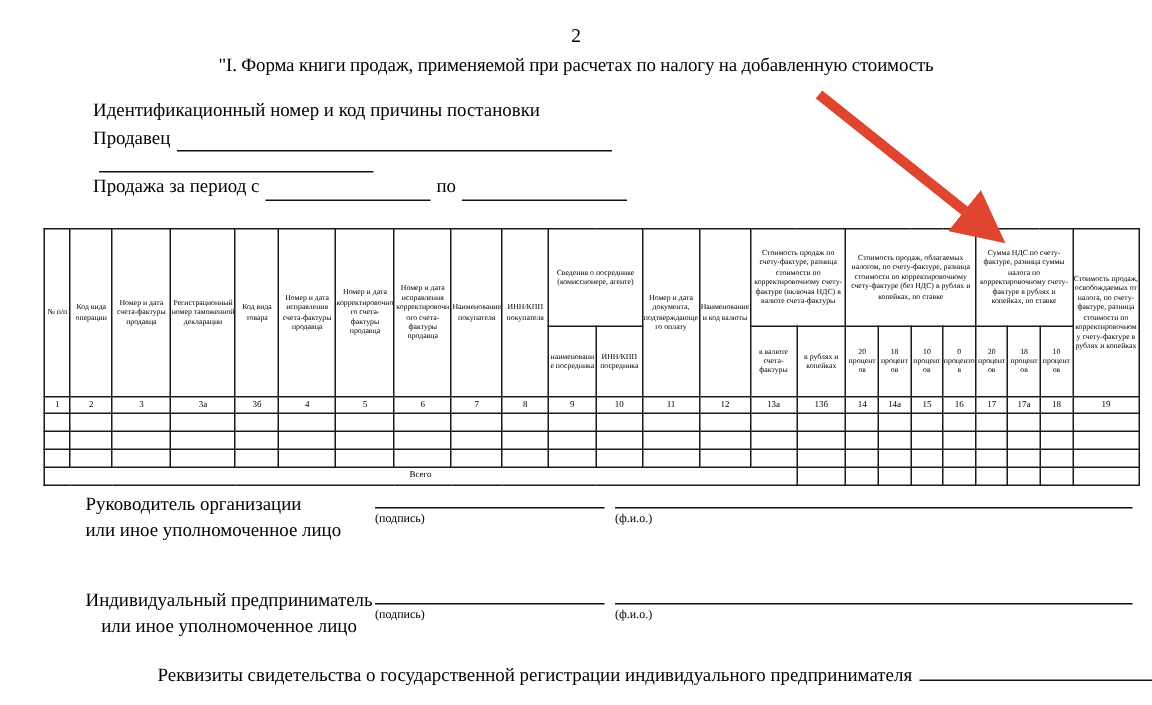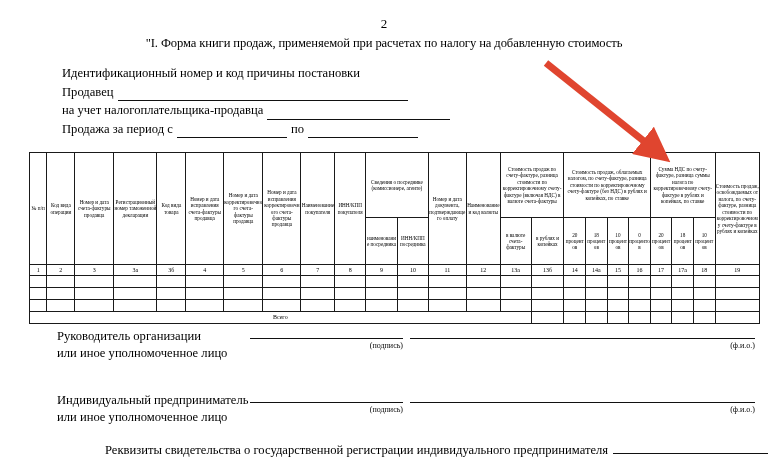--- a/index.html
+++ b/index.html
@@ -59,25 +59,25 @@
   .numrow td{height:10px;font-size:6px;}
   .datarow td{height:11px;}
   .totalrow td{height:11px;}
   .total-label{text-align:right;padding-right:2px;font-size:6px;}
   .grp{font-size:5.2px;line-height:6.5px;}
   .sub{font-size:5px;line-height:6px;}
 
   
   .sig{position:absolute;font-size:12.6px;line-height:17px;}
   .sig-l1{left:57px;top:328px;font-family:Liberation Serif, serif;}
-  .sig-l2{left:57px;top:392px;}
+  .sig-l2{left:57px;top:392px;text-align:center;}
   .sline{
     position:absolute;border-bottom:1.4px solid #111;height:0;
   }
-  .cap{position:absolute;font-size:8px;text-align:right;}
+  .cap{position:absolute;font-size:8px;text-align:left;}
 
   .footer-line{position:absolute;left:57px;top:440px;font-size:12.6px;white-space:nowrap;margin-left:48px;}
   .footer-rule{
     display:inline-block;border-bottom:1.3px solid #111;
     width:168px;height:13px;margin-left:5px;
   }
   .quote-end{font-size:12.6px;}
 
   
   .arrow{position:absolute;left:0;top:0;width:768px;height:470px;pointer-events:none;}
@@ -92,21 +92,20 @@
 
   <div class="intro">
     <div class="iline">
       <span class="ilabel">Идентификационный номер и код причины постановки</span>
     </div>
     <div class="iline">
       <span class="ilabel">Продавец</span>
       <span class="rule r1"></span>
     </div>
     <div class="iline">
-      <span class="ilabel">на учет налогоплательщика-продавца</span>
       <span class="rule r2"></span>
     </div>
     <div class="iline">
       <span class="ilabel">Продажа за период с</span>
       <span class="rule r3"></span>
       <span class="ilabel">по</span>
       <span class="rule r4"></span>
     </div>
   </div>
 

